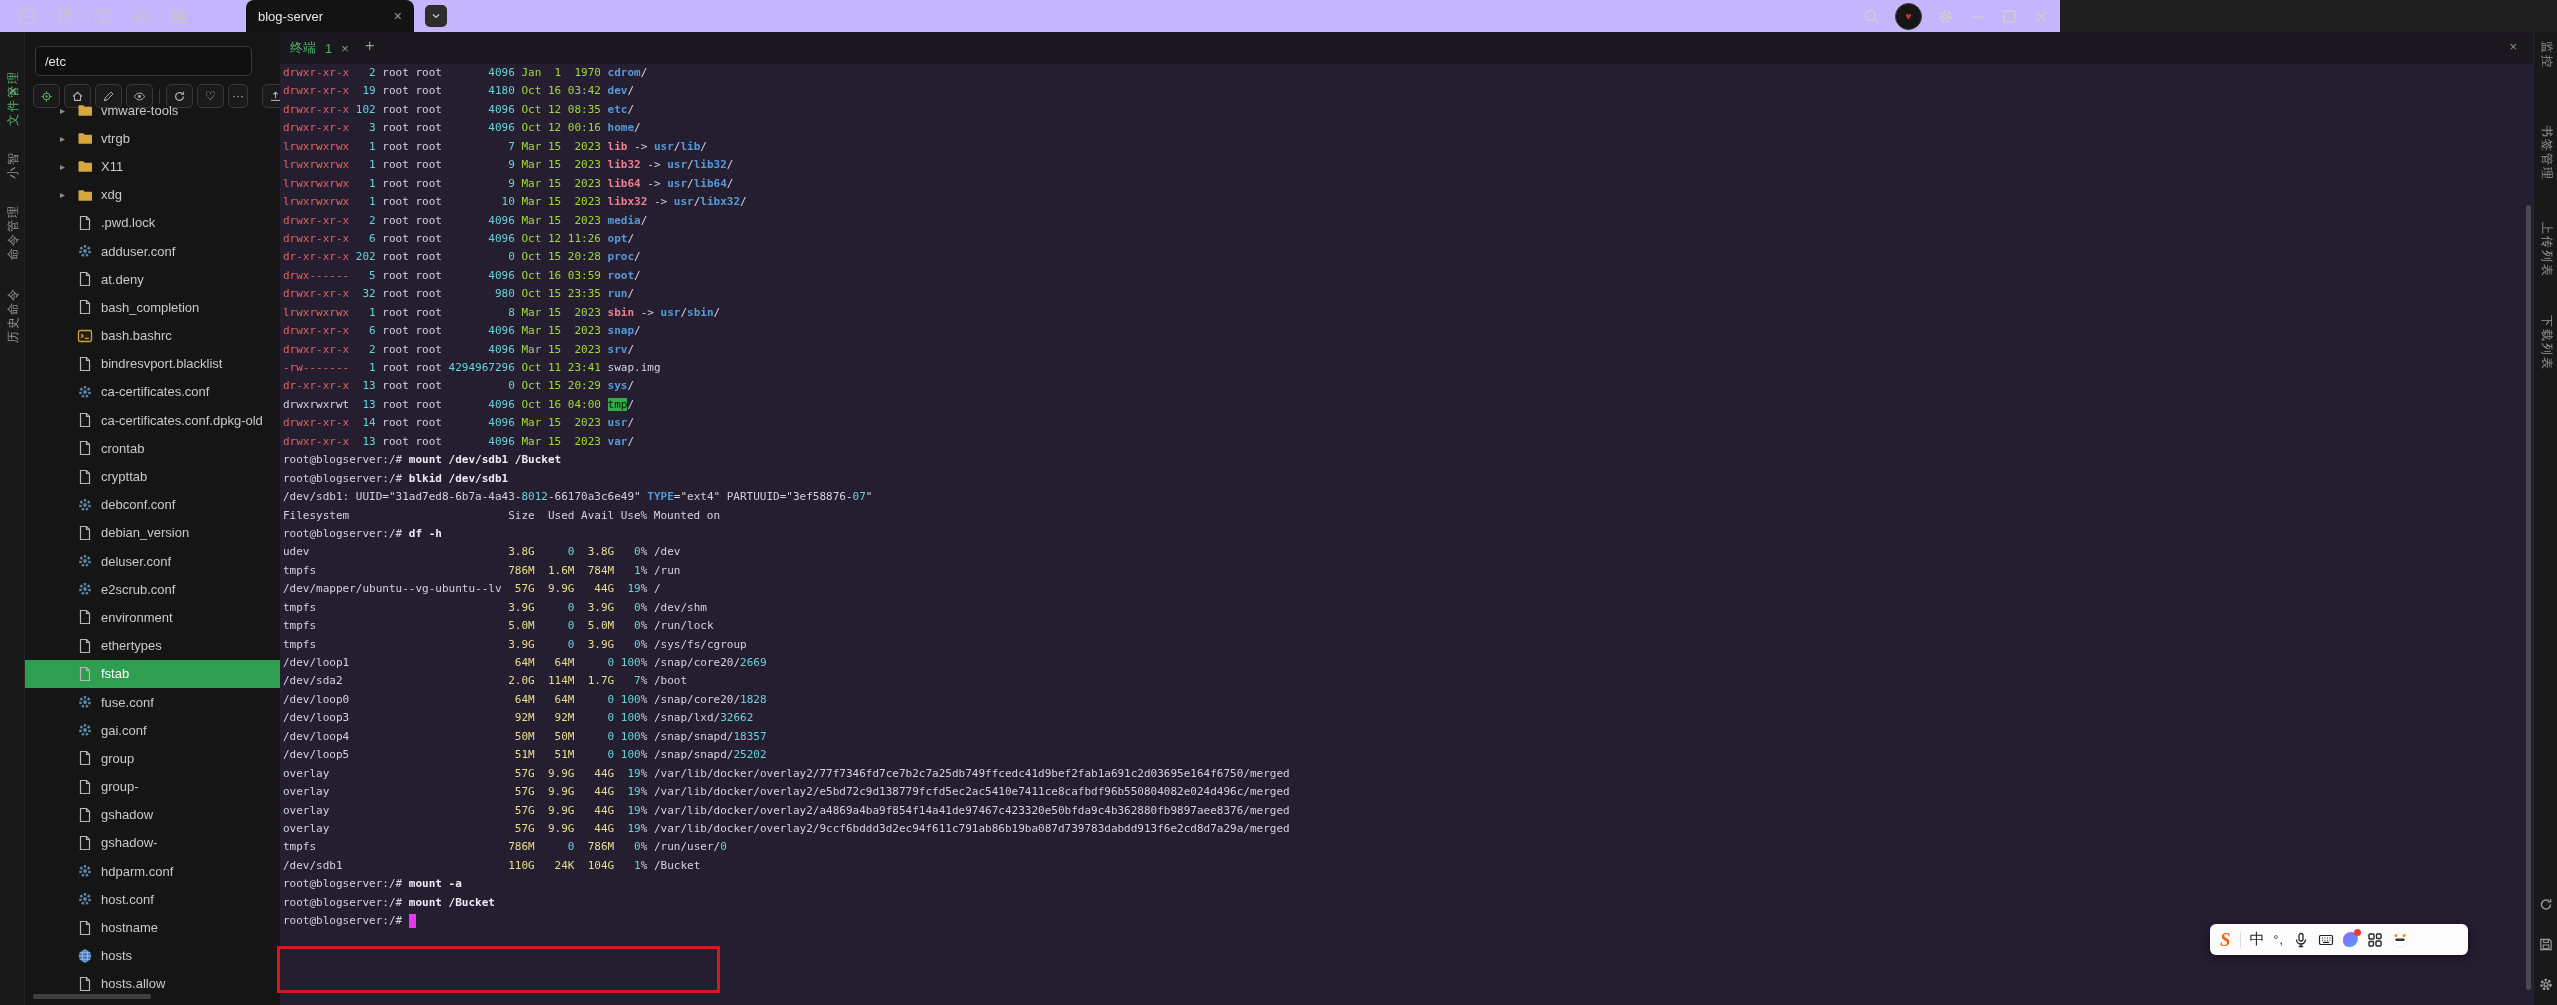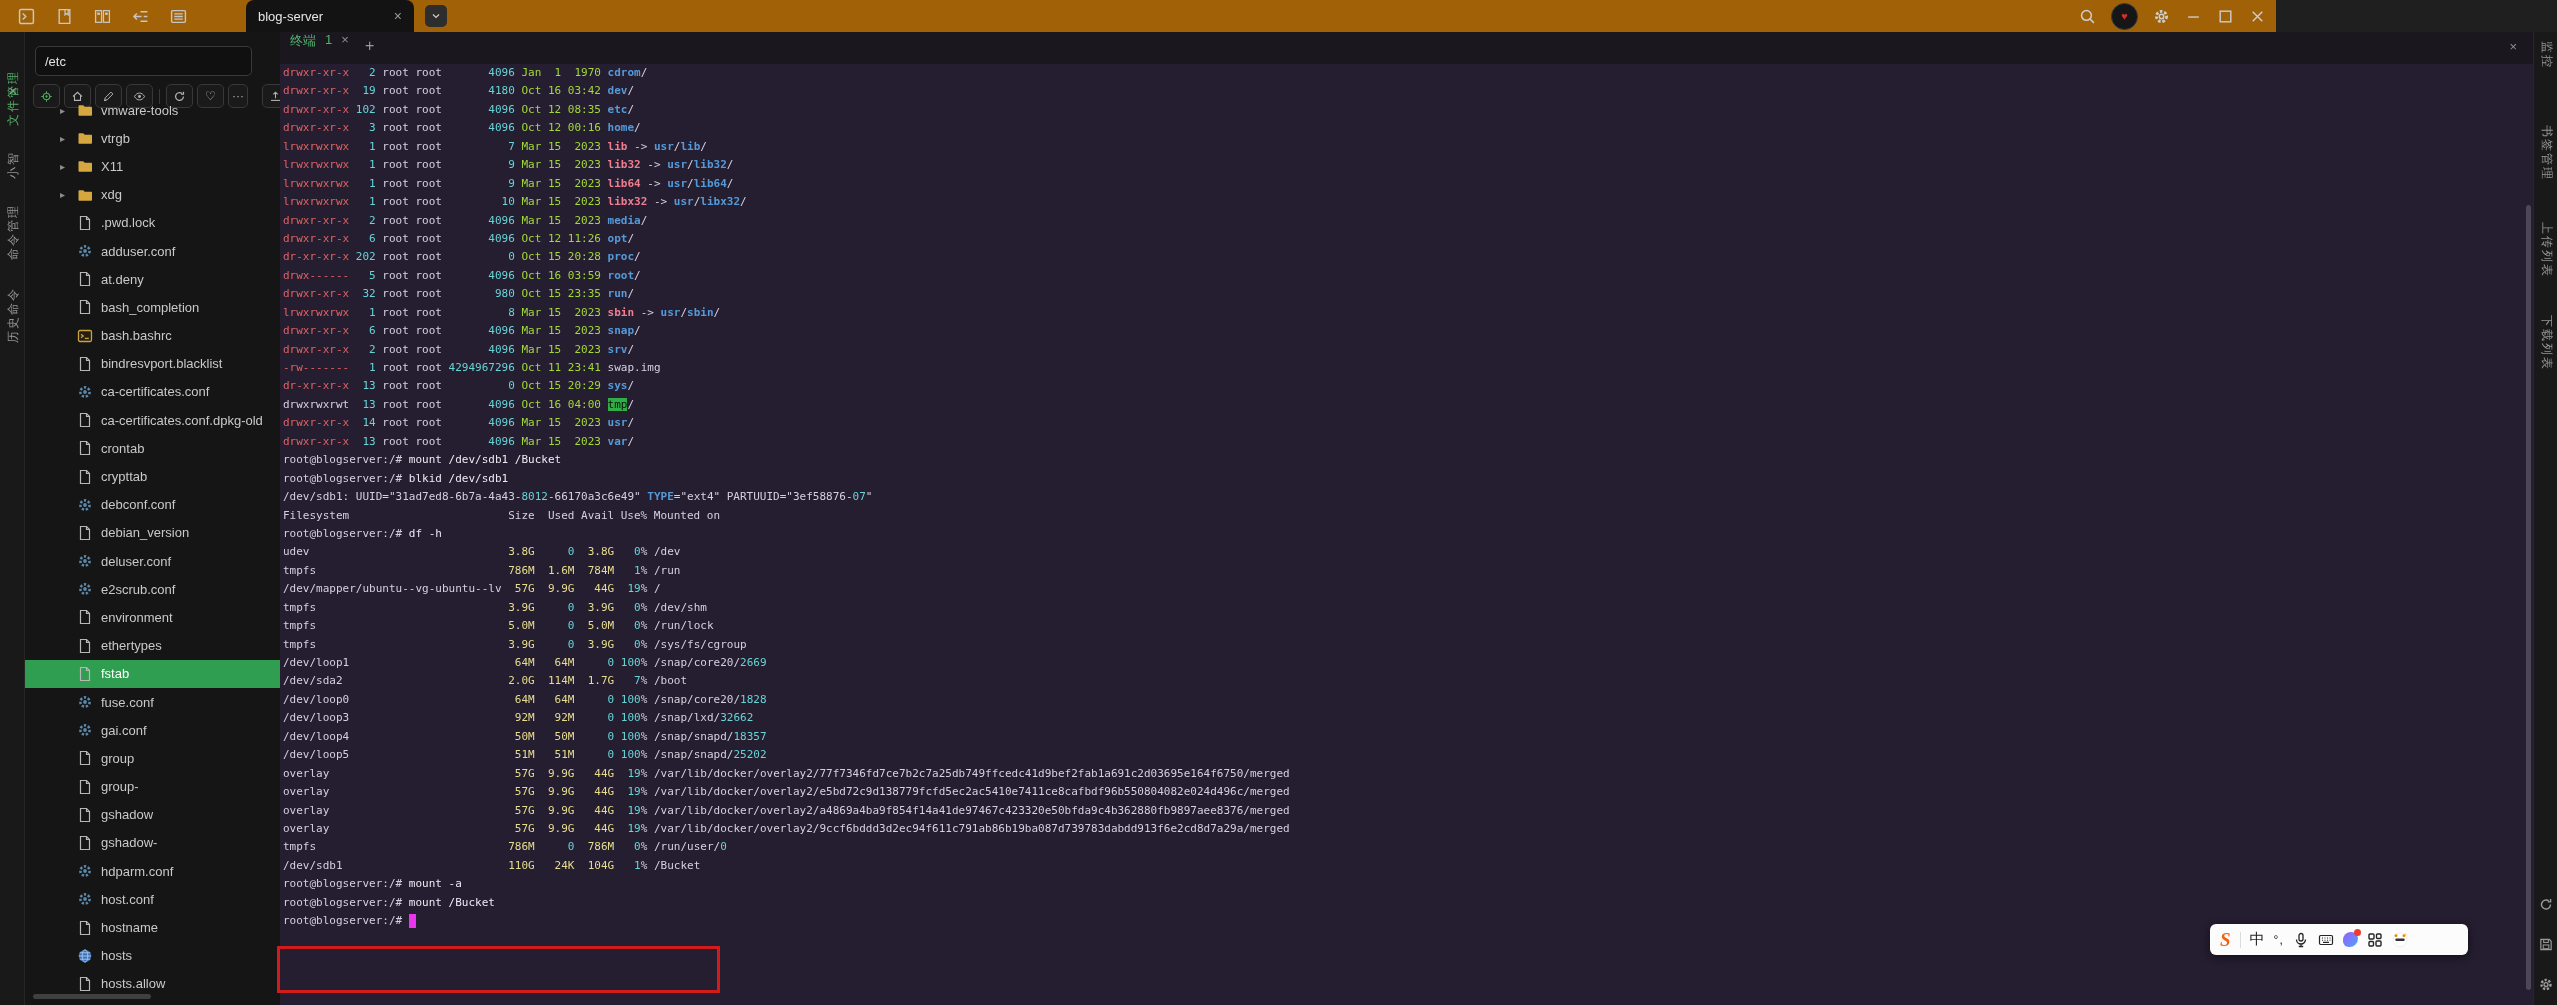--- a/index.html
+++ b/index.html
@@ -1,20 +1,20 @@
 <!DOCTYPE html>
 <html><head>
 <meta charset="utf-8">
 <style>
   html,body{margin:0;padding:0}
   body{width:2557px;height:1005px;overflow:hidden;background:#1f1f1f;font-family:"Liberation Sans",sans-serif}
   #app{position:absolute;inset:0;width:2557px;height:1005px}
   svg{display:block}
   
-  .titlebar{position:absolute;left:0;top:0;width:2276px;height:32px;background:#a16207}
+  .titlebar{position:absolute;left:0;top:0;width:2060px;height:32px;background:#c4b5fd}
   .tb-icons{position:absolute;left:18px;top:0;height:32px;display:flex;align-items:center;gap:21px;color:#c6c6c6}
   .tb-icons svg{width:17px;height:17px}
   .tab{position:absolute;left:246px;top:0;width:168px;height:32px;background:#131313;border-radius:8px 8px 0 0;display:flex;align-items:center;color:#e6e6e6;font-size:13px;padding:0 12px;box-sizing:border-box}
   .tab .x{margin-left:auto;color:#9a9a9a;font-size:14px;line-height:1}
   .dd{position:absolute;left:425px;top:5px;width:22px;height:22px;background:#2d2d2d;border-radius:5px;display:flex;align-items:center;justify-content:center;color:#cfcfcf}
   .winctl{position:absolute;right:0;top:0;height:32px;display:flex;align-items:center;gap:15px;padding-right:10px;color:#cfcfcf}
   .winctl svg{width:17px;height:17px}
   .avatar{width:25px;height:25px;border-radius:50%;background:#161616;border:1px solid #3a3a3a;display:flex;align-items:center;justify-content:center;color:#d22f2f;font-size:11px}
   
   .railL{position:absolute;left:0;top:32px;width:25px;height:973px;background:#191919;border-right:1px solid #262626;box-sizing:border-box}
@@ -34,30 +34,30 @@
   .sbtn svg{width:13px;height:13px}
   .vdiv{width:1px;height:15px;background:#383838;margin:0 2px}
   .tree{position:absolute;left:0;top:64px;width:255px}
   .frow{height:28.2px;display:flex;align-items:center;padding-left:35px;font-size:13px;color:#c9c9c9;box-sizing:border-box}
   .frow.sel{background:#2f9e50;color:#fff}
   .frow .arw{width:17px;color:#8d8d8d;font-size:10px;flex:none}
   .frow .fic{width:16px;height:16px;margin-right:8px;flex:none}
   .hthumb{position:absolute;left:8px;top:962px;width:118px;height:5px;border-radius:3px;background:#3f3f3f}
   
   .main{position:absolute;left:280px;top:32px;width:2253px;height:973px;background:#1b171f}
-  .ttab{position:absolute;left:10px;top:0;height:32px;display:flex;gap:9px;font-size:13px}
+  .ttab{position:absolute;left:10px;top:0;height:32px;display:flex;align-items:center;gap:9px;font-size:13px}
   .ttab .lbl{color:#4fb46a}
   .ttab .idx{color:#4fb46a}
   .ttab .x{color:#8f8f8f;font-size:13px}
   .tplus{position:absolute;left:85px;top:5px;color:#9a9a9a;font-size:16px}
   .tclose{position:absolute;right:16px;top:7px;color:#8f8f8f;font-size:13px}
   .term{position:absolute;left:0;top:32px;width:2253px;height:941px;background:#251d30;font-family:"DejaVu Sans Mono",monospace;font-size:11px;line-height:18.45px;padding:0 14px 0 3px;box-sizing:border-box;overflow:hidden}
   .term > div{white-space:pre;height:18.45px}
   .w{color:#d6d0de}
-  .wb{color:#efeaf4;font-weight:normal}
+  .wb{color:#efeaf4;font-weight:bold}
   .r{color:#df6360}
   .c{color:#67d4d6}
   .g{color:#a2d838}
   .b{color:#549ad8;font-weight:bold}
   .p{color:#ef7e90;font-weight:bold}
   .y{color:#e6de8d}
   .hl{background:#2fae48;color:#0c1408}
   .cur{display:inline-block;width:7px;height:14px;background:#ea35ee;vertical-align:-2px}
   .redbox{position:absolute;left:-3px;top:914px;width:437px;height:41px;border:3px solid #d31b1b;pointer-events:none}
   .vthumb{position:absolute;right:2px;top:173px;width:5px;height:785px;border-radius:3px;background:#6e6878;opacity:.55}

